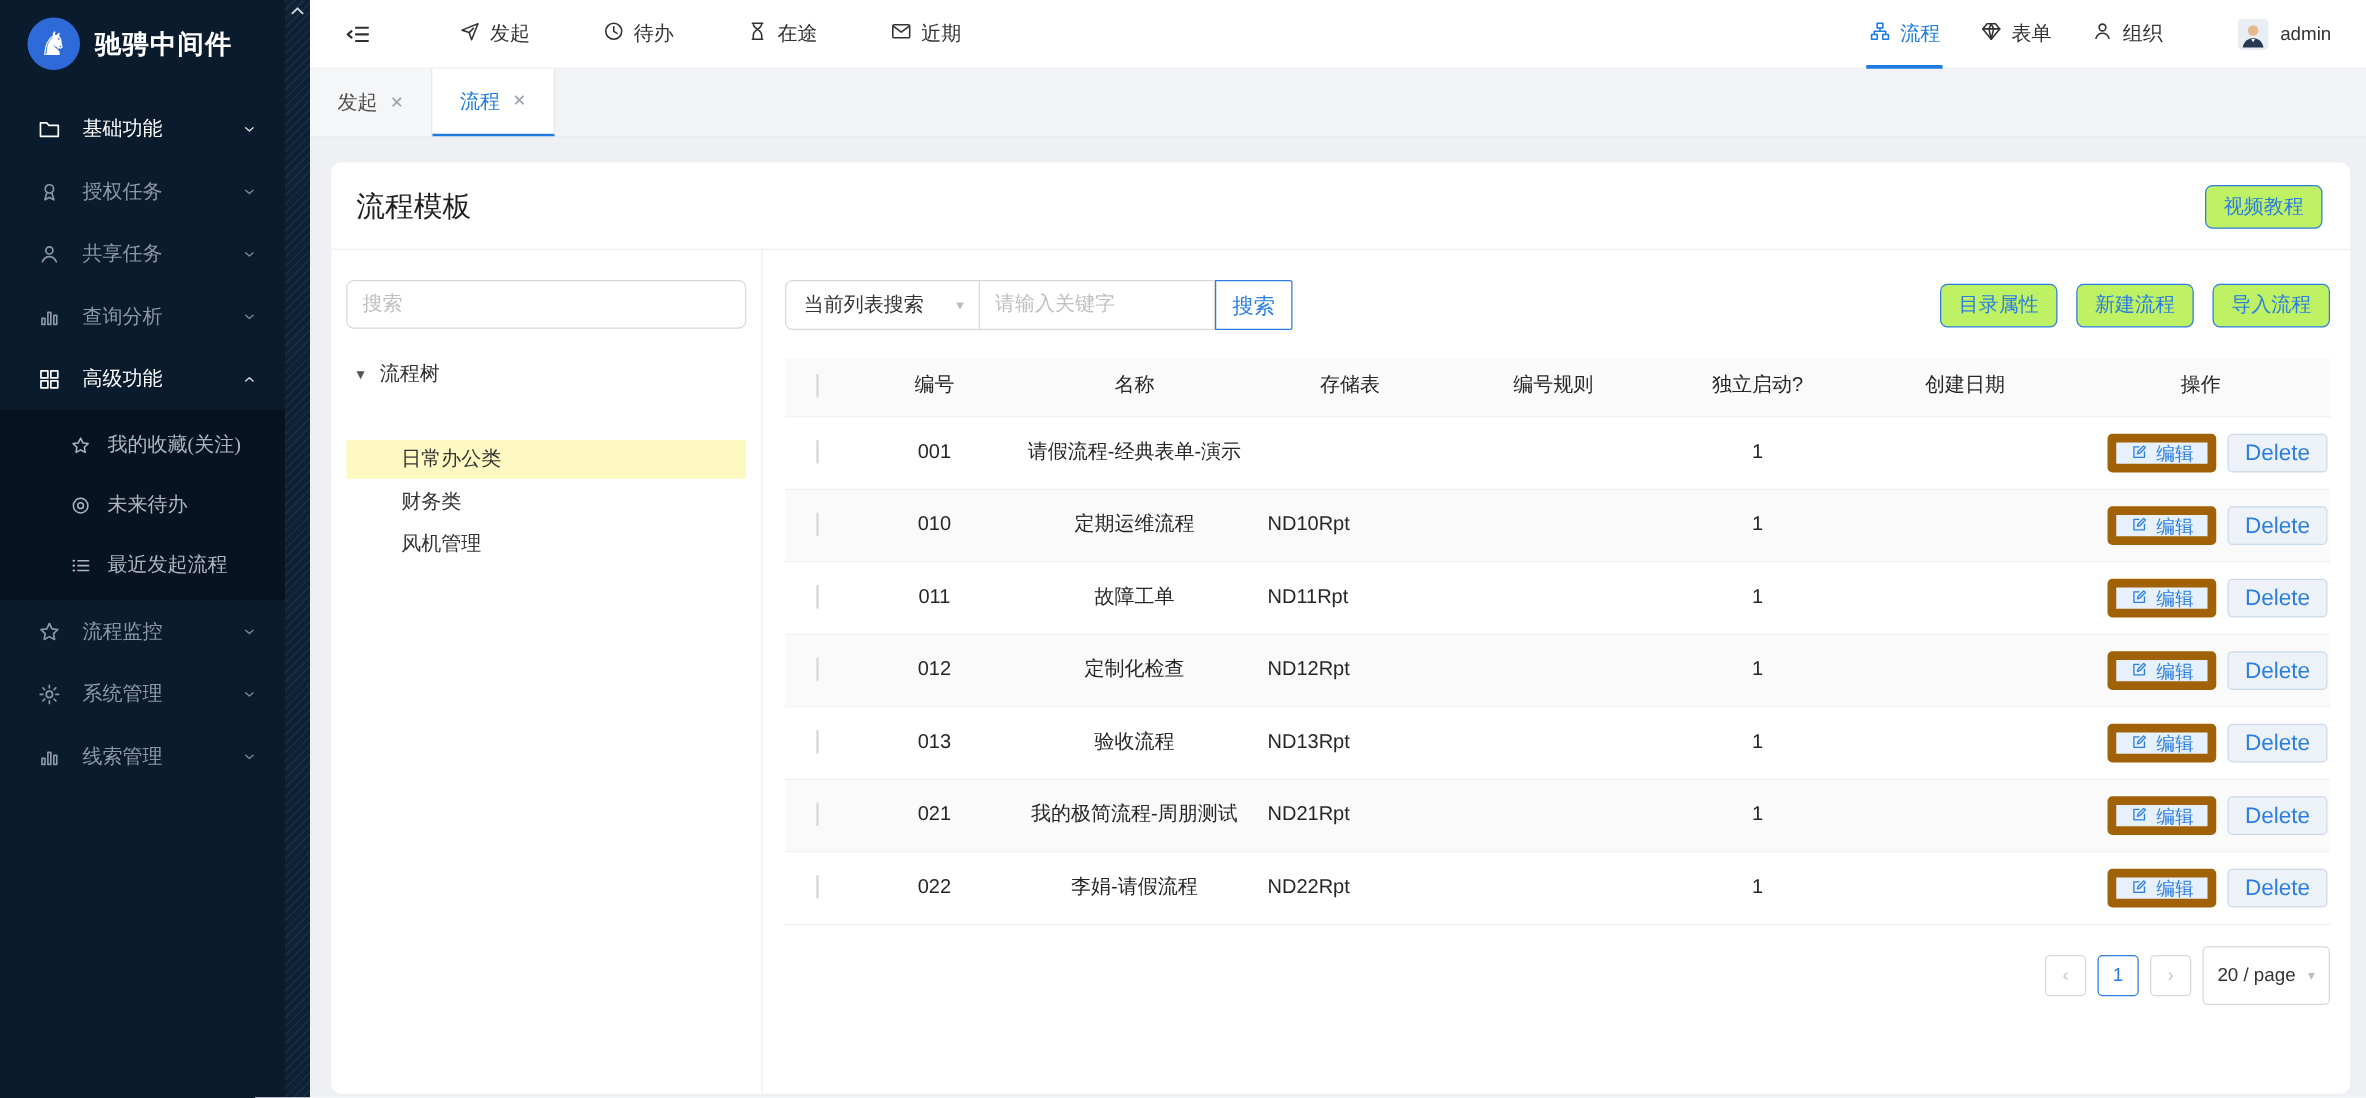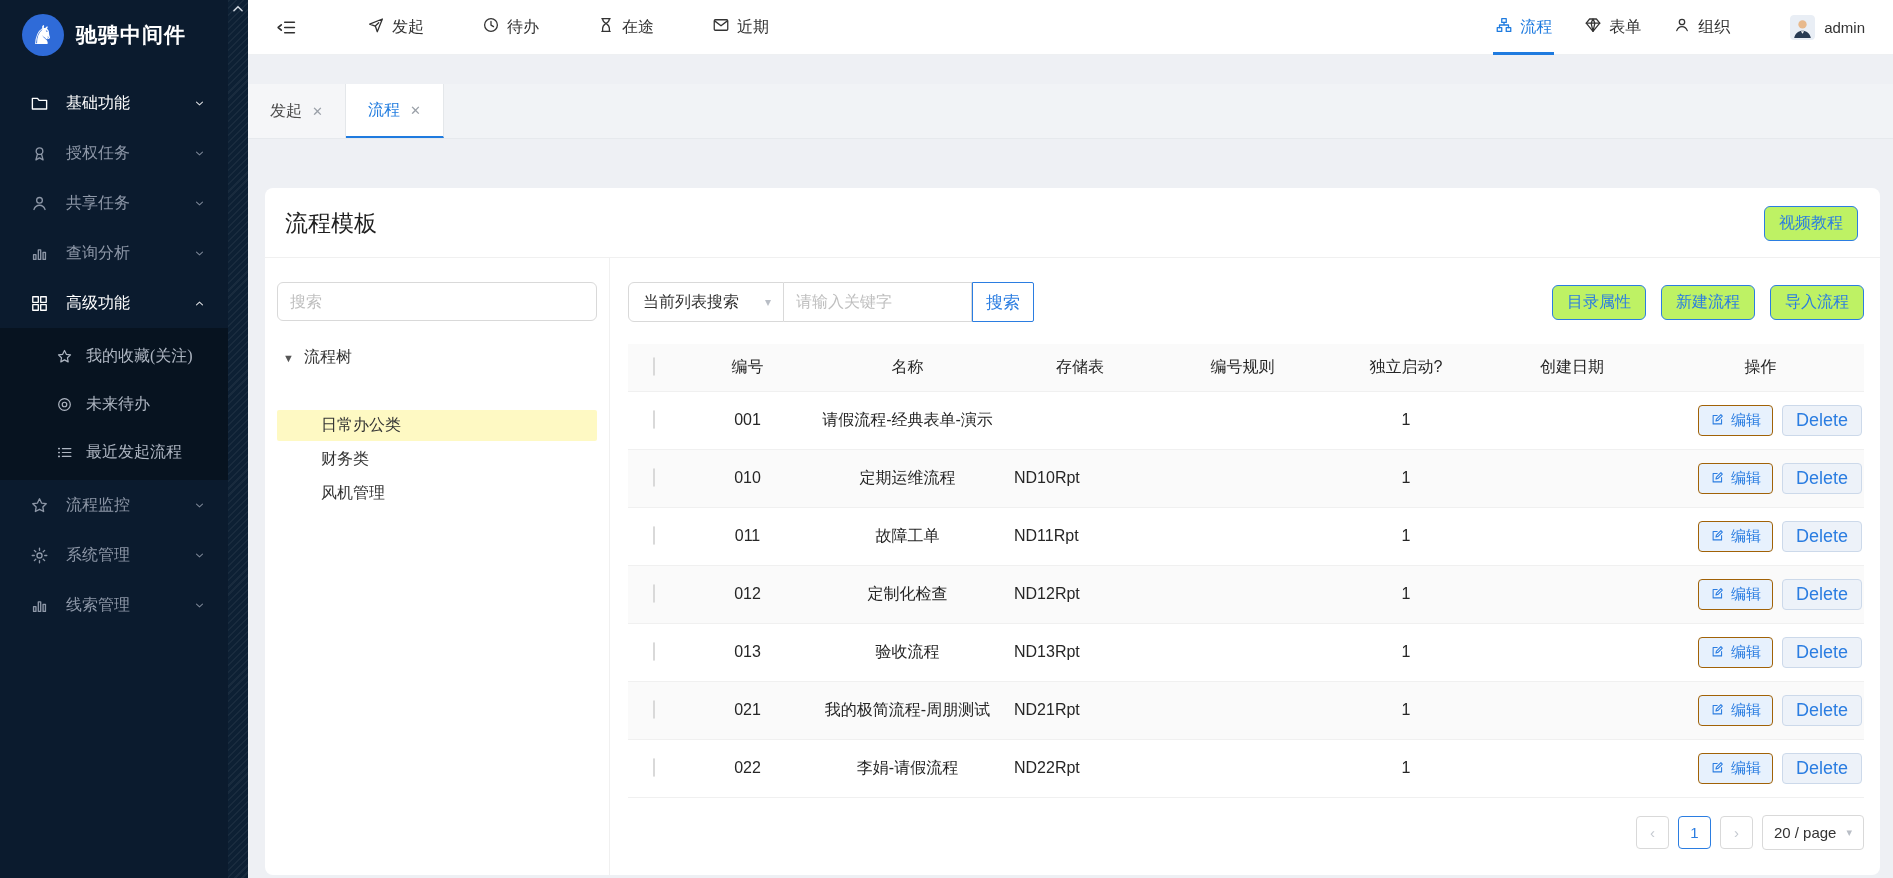--- a/index.html
+++ b/index.html
@@ -26,21 +26,21 @@
   .side-sub-item .icon{width:20px;display:inline-flex;}
   .side-sub-item .icon svg{width:17px;height:17px;}
 
   
   .strip{width:20px;flex:0 0 20px;height:878px;background:#0d2034;position:relative;
     background-image:repeating-linear-gradient(135deg,rgba(255,255,255,.05) 0 1.5px,transparent 1.5px 5px);}
   .strip-up{position:absolute;top:2px;left:3px;color:#cfd6df;}
   .strip-up svg{width:14px;height:14px;}
 
   
-  .main{flex:1;display:flex;flex-direction:column;height:878px;min-width:0;gap:29px;}
+  .main{flex:1;display:flex;flex-direction:column;height:878px;min-width:0;}
 
   .topbar{height:55px;background:#fff;border-bottom:1px solid #eef0f2;display:flex;align-items:center;padding:0 28px 0 28px;flex:0 0 55px;}
   .collapse-btn{color:#303030;margin-right:70px;cursor:pointer;display:inline-flex;}
   .collapse-btn svg{width:21px;height:21px;}
   .top-nav{display:flex;align-items:center;gap:58px;}
   .top-nav-item{display:flex;align-items:center;gap:7px;font-size:16px;color:#333;cursor:pointer;}
   .top-nav-item svg{width:18px;height:18px;}
   .top-spacer{flex:1;}
   .top-right{display:flex;align-items:center;gap:32px;}
   .top-right-item{display:flex;align-items:center;gap:7px;font-size:16px;color:#333;cursor:pointer;height:55px;position:relative;}
@@ -86,28 +86,28 @@
   
   .tbl{margin-top:22px;flex:0 0 auto;}
   .t-row{display:grid;grid-template-columns:52px 135px 185px 160px 165px 162px 170px 1fr;align-items:center;}
   .t-head{background:#fafafa;height:48px;font-weight:500;color:#262626;font-size:16px;border-bottom:1px solid #f0f0f0;}
   .t-cell{text-align:center;font-size:16px;color:#262626;padding:6px 4px;line-height:1.55;}
   .t-cell.store{text-align:left;padding-left:14px;}
   .t-body .t-row{min-height:58px;border-bottom:1px solid #f0f0f0;background:#fff;}
   .t-body .t-row.stripe{background:#fafafa;}
   .chk{width:17px;height:17px;border:1px solid #d9d9d9;border-radius:3px;background:#fff;margin:0 auto;cursor:pointer;}
   .actions{display:flex;gap:9px;justify-content:flex-end;padding-right:2px;}
-  .btn-edit{display:inline-flex;align-items:center;gap:6px;background:#e7f1fd;border:1px solid #a16207;color:#2b7de1;font-size:15px;border-radius:4px;height:31px;padding:0 11px;cursor:pointer;font-family:inherit;}
+  .btn-edit{display:inline-flex;gap:6px;background:#e7f1fd;border:7px solid #a16207;color:#2b7de1;font-size:15px;border-radius:4px;height:31px;padding:0 11px;cursor:pointer;font-family:inherit;}
   .btn-edit svg{width:15px;height:15px;}
   .btn-del{background:#edf2f9;border:1px solid #ccd9ea;color:#2b7de1;font-size:18px;border-radius:4px;height:31px;padding:0 13px;cursor:pointer;font-family:inherit;}
 
   .pager{display:flex;justify-content:flex-end;align-items:center;gap:9px;margin-top:17px;}
   .pg-box{min-width:33px;height:33px;border:1px solid #d9d9d9;border-radius:4px;background:#fff;display:flex;align-items:center;justify-content:center;font-size:15px;color:#c4c9d0;cursor:pointer;}
   .pg-box.current{border-color:#2b7de1;color:#2b7de1;}
-  .pg-size{display:flex;align-items:center;gap:10px;height:35px;border:1px solid #d9d9d9;border-radius:4px;background:#fff;padding:0 11px;font-size:15px;color:#333;cursor:pointer;}
+  .pg-size{display:flex;align-items:center;gap:10px;height:47px;border:1px solid #d9d9d9;border-radius:4px;background:#fff;padding:0 11px;font-size:15px;color:#333;cursor:pointer;}
   .pg-size .scope-caret{font-size:11px;}
 </style>
 </head>
 <body>
 
 <div class="root">
 
   <aside class="sidebar">
     <div class="logo-row">
       <div class="logo-circle">

